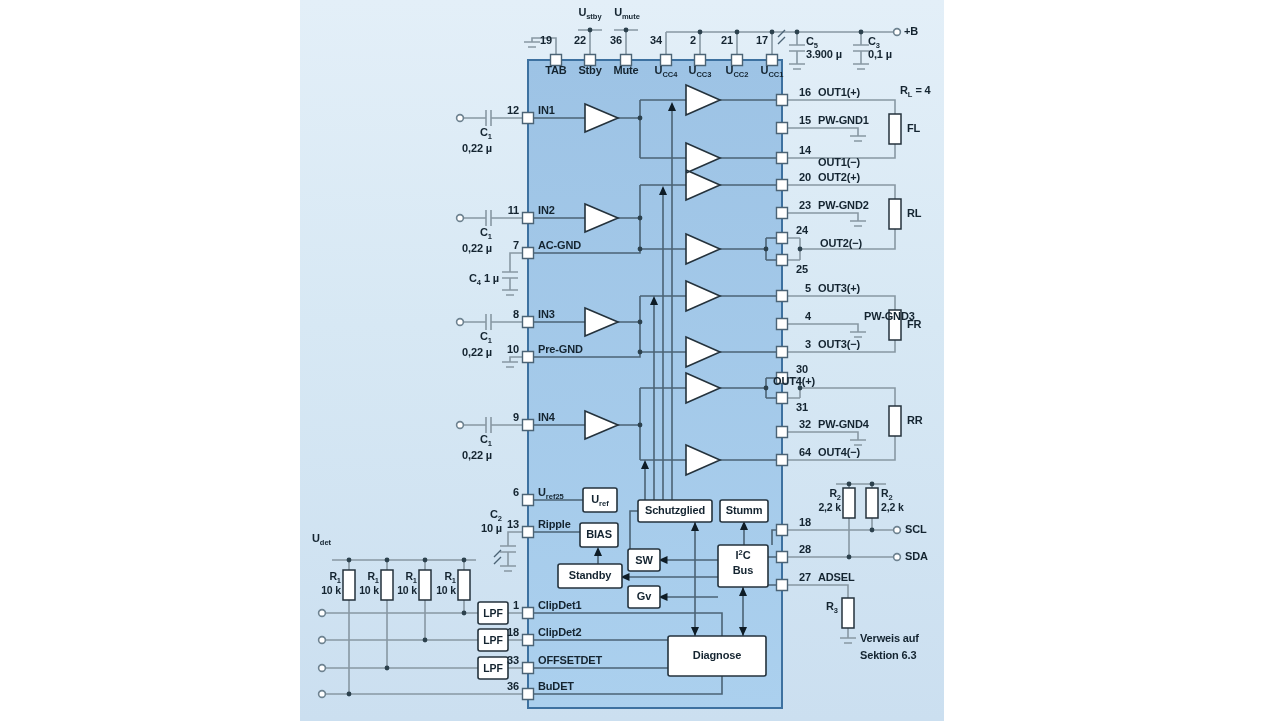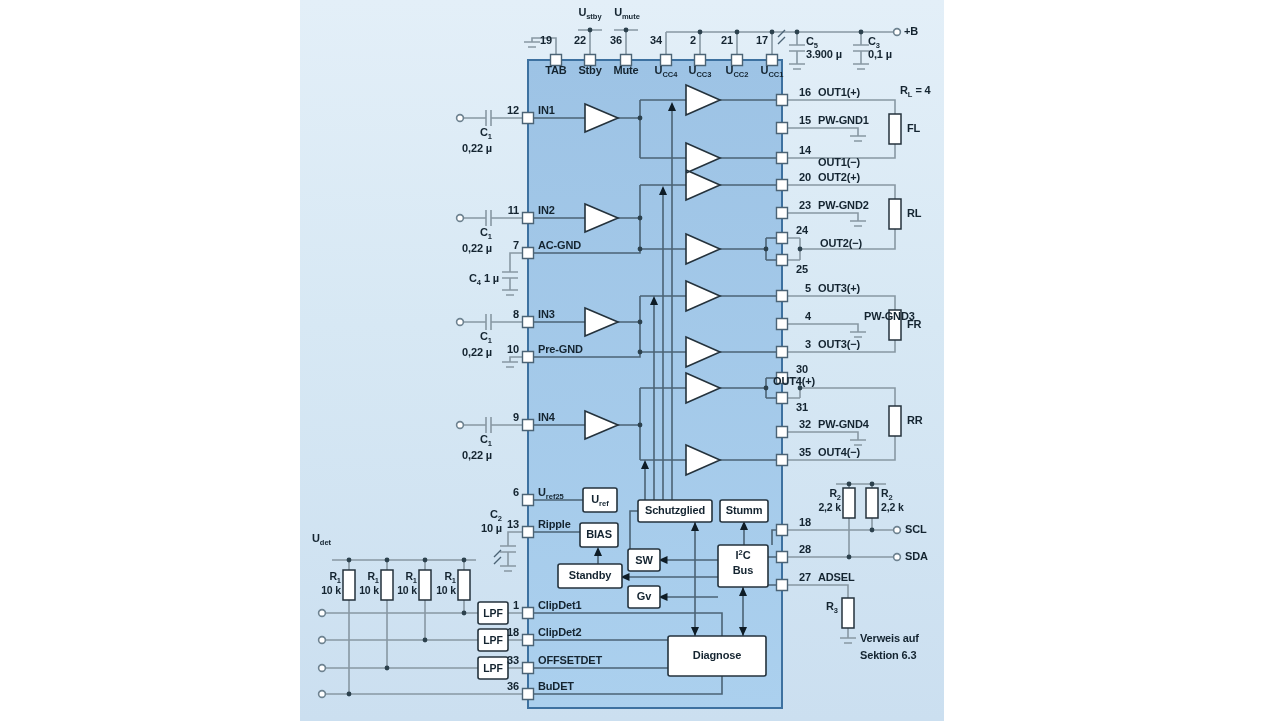--- a/index.html
+++ b/index.html
@@ -274,21 +274,21 @@
     <div class="lb" style="left:818px;top:282px">OUT3(+)</div>
     <div class="lb r" style="left:811px;top:310px">4</div>
     <div class="lb" style="left:864px;top:310px">PW-GND3</div>
     <div class="lb r" style="left:811px;top:338px">3</div>
     <div class="lb" style="left:818px;top:338px">OUT3(−)</div>
     <div class="lb r" style="left:808px;top:363px">30</div>
     <div class="lb" style="left:773px;top:375px">OUT4(+)</div>
     <div class="lb r" style="left:808px;top:401px">31</div>
     <div class="lb r" style="left:811px;top:418px">32</div>
     <div class="lb" style="left:818px;top:418px">PW-GND4</div>
-    <div class="lb r" style="left:811px;top:446px">35</div>
+    <div class="lb r" style="left:811px;top:446px">64</div>
     <div class="lb" style="left:818px;top:446px">OUT4(−)</div>
     <div class="lb r" style="left:811px;top:516px">18</div>
     <div class="lb r" style="left:811px;top:543px">28</div>
     <div class="lb r" style="left:811px;top:571px">27</div>
     <div class="lb" style="left:818px;top:571px">ADSEL</div>
 
     <div class="lb" style="left:900px;top:84px"><span>R</span><sub>L</sub><span class="v">= 4</span></div>
     <div class="lb" style="left:907px;top:122px">FL</div>
     <div class="lb" style="left:907px;top:207px">RL</div>
     <div class="lb" style="left:907px;top:318px">FR</div>

